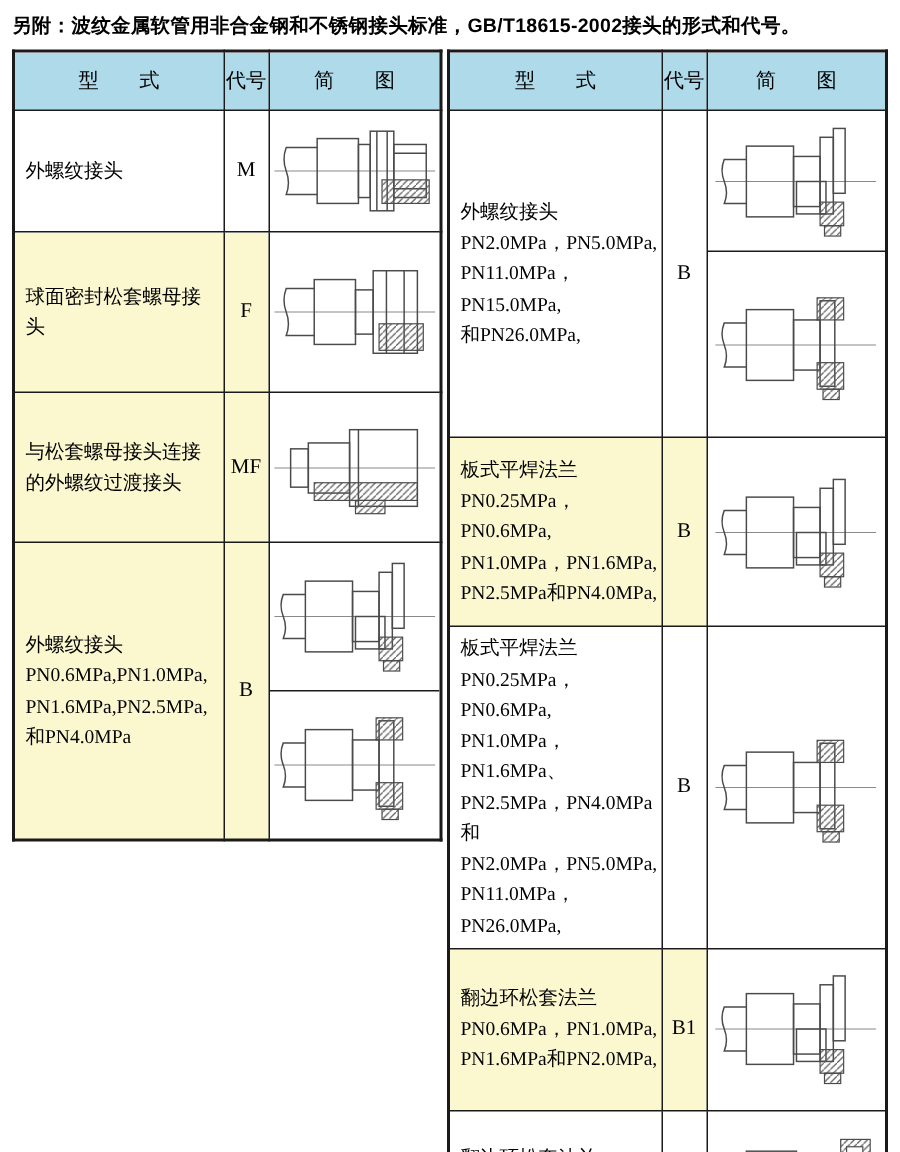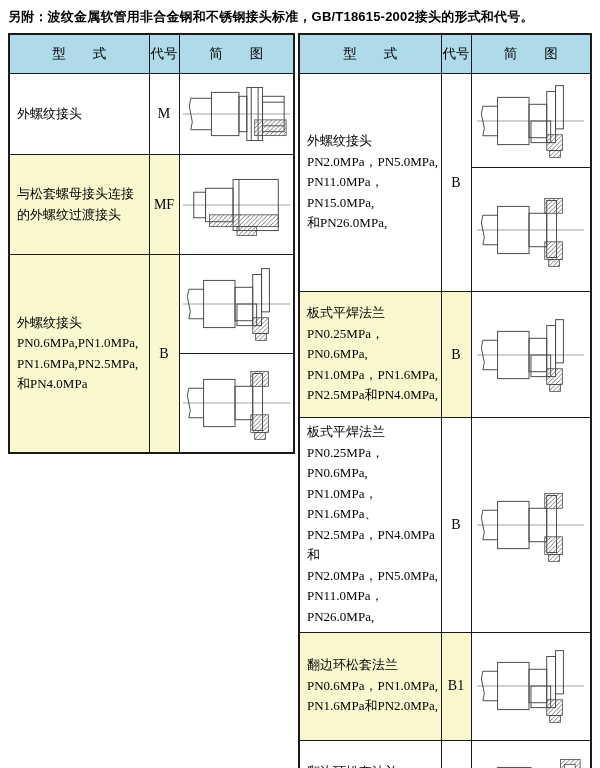--- a/index.html
+++ b/index.html
@@ -80,20 +80,38 @@
                   <path d="M32 24 H11 q-3 8 0 16 q3 8 0 16 H32" fill="none" stroke="#4a4a4a" stroke-width="1"></path>
                   <rect x="32" y="18" width="28" height="44" fill="none" stroke="#4a4a4a" stroke-width="1"></rect>
                   <rect x="60" y="22" width="8" height="36" fill="none" stroke="#4a4a4a" stroke-width="1"></rect>
                   <rect x="68" y="13" width="16" height="54" fill="none" stroke="#4a4a4a" stroke-width="1"></rect>
                   <line x1="72.5" y1="13" x2="72.5" y2="67" stroke="#4a4a4a" stroke-width="1"></line>
                   <line x1="79.5" y1="13" x2="79.5" y2="67" stroke="#4a4a4a" stroke-width="1"></line>
                   <rect x="84" y="22" width="22" height="36" fill="none" stroke="#4a4a4a" stroke-width="1"></rect>
                   <line x1="84" y1="28" x2="106" y2="28" stroke="#4a4a4a" stroke-width="1"></line>
                   <line x1="84" y1="52" x2="106" y2="52" stroke="#4a4a4a" stroke-width="1"></line>
                   <rect x="76" y="46" width="32" height="16" fill="url(#hh)" stroke="#4a4a4a" stroke-width="0.8"></rect>
+                </svg>
+              </div>
+        </td>
+      </tr>
+      <tr style="height:107px">
+        <td class="type-cell hl">球面密封松套螺母接头</td>
+        <td class="code-cell hl">F</td>
+        <td class="diag-cell">
+          <div class="diag">
+                <svg width="113" height="80" viewBox="0 0 115 80">
+                  <line x1="3" y1="40" x2="112" y2="40" stroke="#8a8a8a" stroke-width="0.8"></line>
+                  <path d="M30 24 H11 q-3 8 0 16 q3 8 0 16 H30" fill="none" stroke="#4a4a4a" stroke-width="1"></path>
+                  <rect x="30" y="18" width="28" height="44" fill="none" stroke="#4a4a4a" stroke-width="1"></rect>
+                  <rect x="58" y="25" width="12" height="30" fill="none" stroke="#4a4a4a" stroke-width="1"></rect>
+                  <rect x="70" y="12" width="30" height="56" fill="none" stroke="#4a4a4a" stroke-width="1"></rect>
+                  <line x1="79" y1="12" x2="79" y2="68" stroke="#4a4a4a" stroke-width="1"></line>
+                  <line x1="91" y1="12" x2="91" y2="68" stroke="#4a4a4a" stroke-width="1"></line>
+                  <rect x="74" y="48" width="30" height="18" fill="url(#hh)" stroke="#4a4a4a" stroke-width="0.8"></rect>
                 </svg>
               </div>
         </td>
       </tr>
       <tr style="height:100px">
         <td class="type-cell hl">与松套螺母接头连接的外螺纹过渡接头</td>
         <td class="code-cell hl">MF</td>
         <td class="diag-cell">
           <div class="diag">
                 <svg width="113" height="80" viewBox="0 0 115 80">

